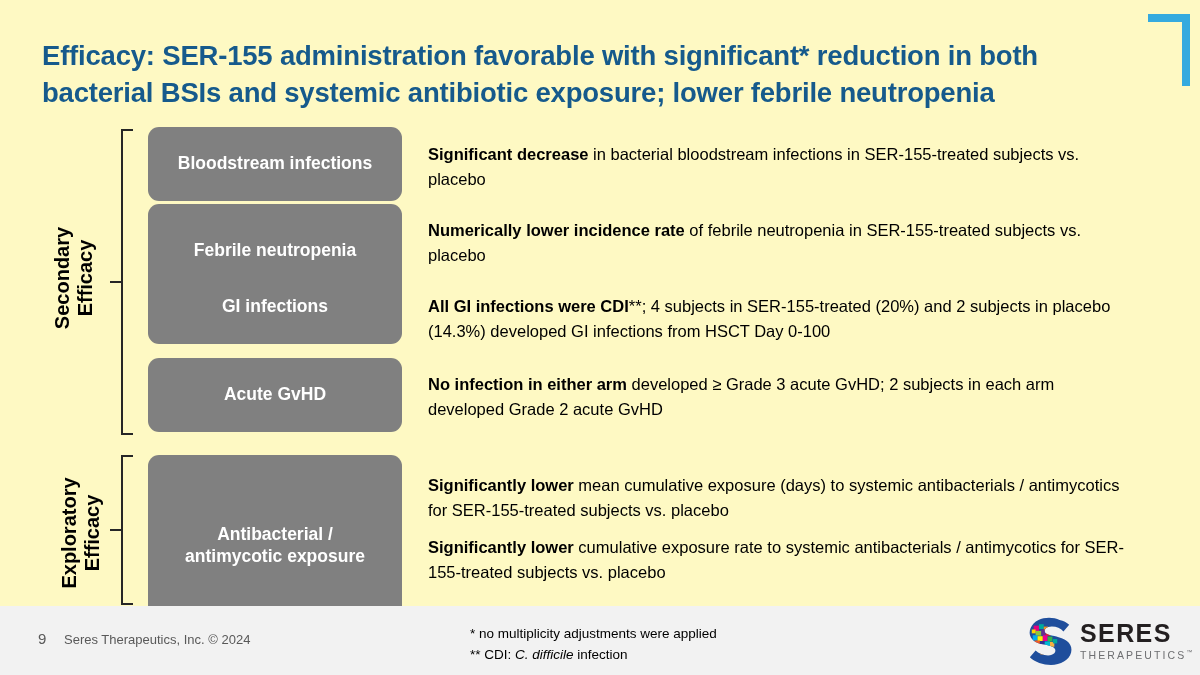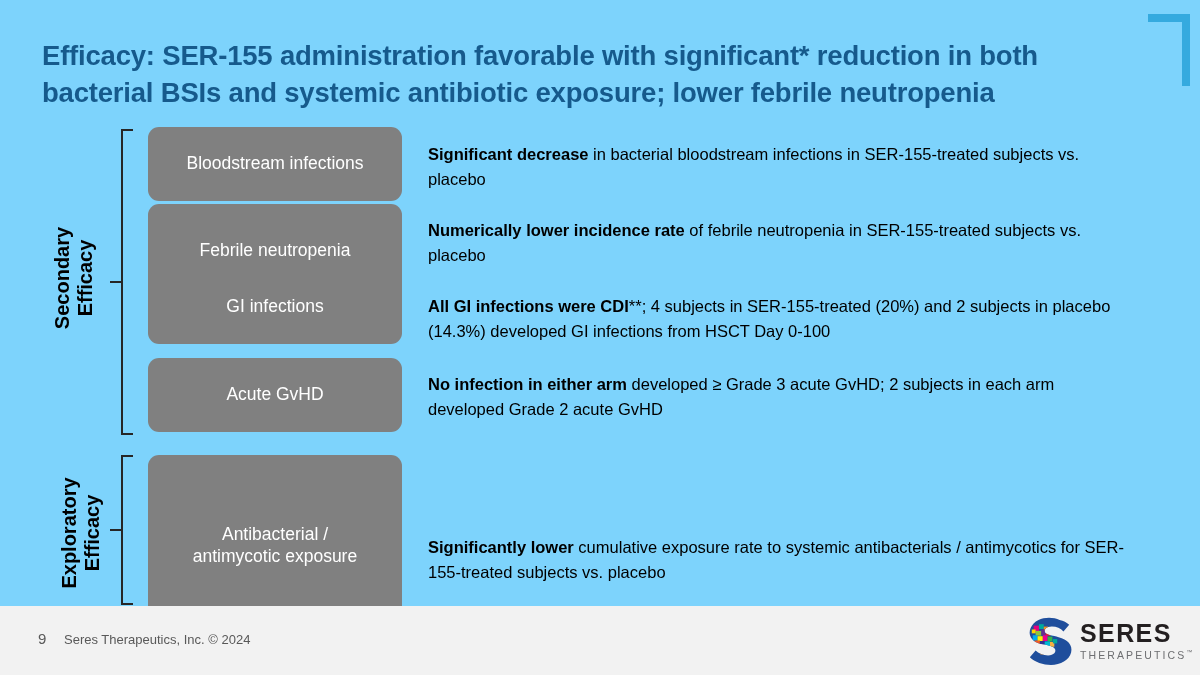--- a/index.html
+++ b/index.html
@@ -5,21 +5,21 @@
   * { box-sizing: border-box; margin: 0; padding: 0; }
   html, body {
     width: 1200px; height: 675px;
     background: #ffffff;
     font-family: "Liberation Sans", sans-serif;
     overflow: hidden;
   }
   #slide {
     position: relative;
     width: 1200px; height: 675px;
-    background: #7dd3fc;
+    background: #fef9c3;
   }
 
   
   .corner-bracket { position: absolute; }
   .corner-bracket .bar-h {
     position: absolute;
     left: 1148px; top: 14px;
     width: 42px; height: 8px;
     background: #35AADF;
   }
@@ -86,21 +86,21 @@
 
   
   .cat-box {
     position: absolute;
     left: 148px;
     width: 254px;
     background: #808080;
     border-radius: 11px;
     color: #ffffff;
     font-size: 17.5px;
-    font-weight: normal;
+    font-weight: bold;
     display: flex;
     align-items: center;
     justify-content: center;
     text-align: center;
     line-height: 1.25;
     white-space: pre-line;
   }
   #cat-0 { top: 127px; height: 74px; }
   #cat-1 { top: 204px; height: 94px; }
   #cat-2 { top: 270px; height: 74px; }
@@ -225,27 +225,34 @@
   </div>
   <div id="txt-1" class="body-text">
     <b>Numerically lower incidence rate</b><span> of febrile neutropenia in SER-155-treated subjects vs. placebo</span>
   </div>
   <div id="txt-2" class="body-text">
     <b>All GI infections were CDI</b><span>**; 4 subjects in SER-155-treated (20%) and 2 subjects in placebo (14.3%) developed GI infections from HSCT Day 0-100</span>
   </div>
   <div id="txt-3" class="body-text">
     <b>No infection in either arm</b><span> developed ≥ Grade 3 acute GvHD; 2 subjects in each arm developed Grade 2 acute GvHD</span>
   </div>
+  <div id="txt-4" class="body-text">
+    <b>Significantly lower</b><span> mean cumulative exposure (days) to systemic antibacterials / antimycotics for SER-155-treated subjects vs. placebo</span>
+  </div>
   <div id="txt-5" class="body-text">
     <b>Significantly lower</b><span> cumulative exposure rate to systemic antibacterials / antimycotics for SER-155-treated subjects vs. placebo</span>
   </div>
 
   <div id="footer-band"></div>
   <div id="page-number">9</div>
   <div id="copyright">Seres Therapeutics, Inc. © 2024</div>
+  <div id="footnotes">
+    <div>* no multiplicity adjustments were applied</div>
+    <div><span>** CDI:  </span><i>C. difficile</i><span> infection</span></div>
+  </div>
 
   <div id="logo">
     <svg id="logo-mark" viewBox="0 0 100 100">
       <defs>
         <clipPath id="sclip">
           <path d="M70,6 C58,0 38,0 26,6 C10,14 4,30 10,42 C14,50 24,55 36,57
                    C46,59 56,61 60,66 C64,72 58,80 46,80 C36,80 26,76 20,70
                    L8,84 C18,94 36,100 52,100 C72,100 90,90 94,74
                    C98,58 86,46 68,42 C56,39 44,38 40,33 C36,27 42,20 54,20
                    C64,20 72,24 78,30 L90,16 C85,11 78,8 70,6 Z"></path>

